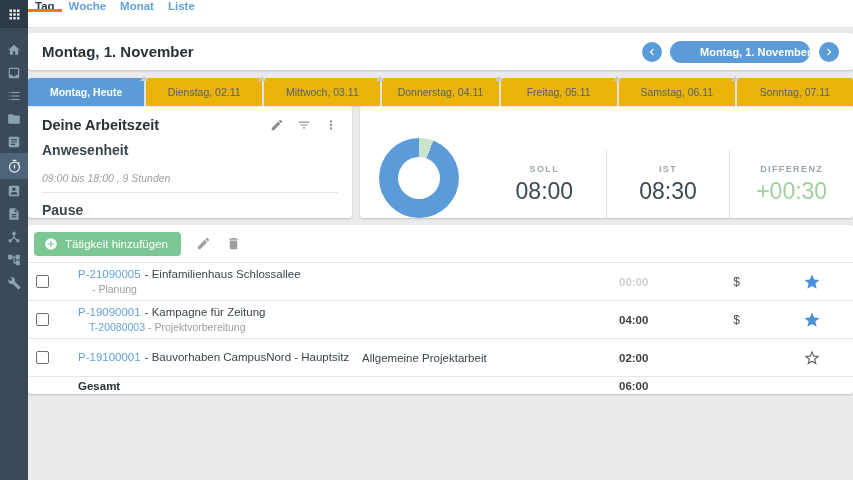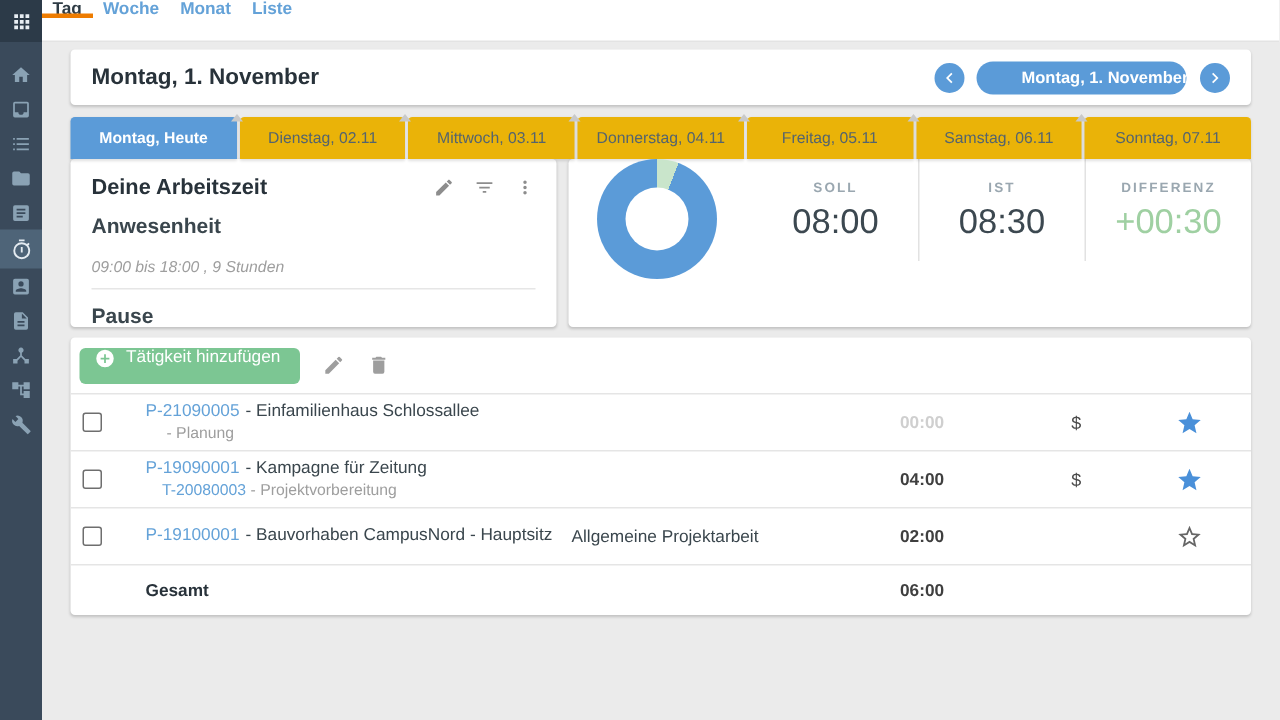--- a/index.html
+++ b/index.html
@@ -28,21 +28,21 @@
   .tb-tab.active::after{content:"";position:absolute;left:0;right:0;bottom:0;height:3px;background:var(--accent-orange)}
 
   
   .sidebar{background:var(--sidebar-bg);padding-top:10px;display:flex;flex-direction:column}
   .sb-item{height:23px;display:flex;align-items:center;justify-content:center;cursor:pointer}
   .sb-item svg{width:14px;height:14px;fill:#8aa2b4}
   .sb-item.active{background:var(--sidebar-active);height:26px}
   .sb-item.active svg{fill:#e4ebf1;width:15px;height:15px}
 
   
-  .main{padding:0 19px;overflow:hidden}
+  .main{padding:0 0;overflow:hidden}
   .card{background:#fff;border-radius:3px;box-shadow:0 1px 2px rgba(0,0,0,.18)}
 
   .header-card{margin-top:5px;height:37px;display:flex;align-items:center;padding:0 14px}
   .page-title{font-size:15px;font-weight:700;color:#28323a}
   .date-nav{margin-left:auto;display:flex;align-items:center}
   .nav-circle{width:20px;height:20px;border-radius:50%;background:var(--accent-blue);border:none;display:flex;align-items:center;justify-content:center;cursor:pointer;padding:0}
   .nav-circle svg{width:14px;height:14px;fill:#fff}
   .nav-pill{height:22px;border:none;border-radius:11px;background:var(--accent-blue);color:#fff;font-family:"Liberation Sans",sans-serif;font-size:11px;font-weight:700;padding:0 30px;margin:0 9px 0 8px;cursor:pointer;width:140px;white-space:nowrap}
 
   
@@ -56,55 +56,55 @@
   .worktime-card{width:324px;padding:11px 14px 0 14px}
   .wt-head{display:flex;}
   .wt-title{font-size:14.5px;font-weight:700;color:#28323a}
   .wt-icons{margin-left:auto;display:flex;align-items:center;gap:13px}
   .wt-icons .icon-btn{background:none;border:none;padding:0;cursor:pointer;display:flex}
   .wt-icons svg{width:14px;height:14px;fill:#8d8d8d}
   .wt-label{font-size:14px;font-weight:700;color:#3a464d;margin-top:9px}
   .wt-value{font-size:10.5px;font-style:italic;color:#9e9e9e;margin-top:14px}
   .wt-divider{height:1px;background:#e6e6e6;margin:8px 0 7px 0}
 
-  .summary-card{flex:1;display:flex;align-items:flex-start;padding:0 0 0 19px}
+  .summary-card{flex:1;display:flex;align-items:flex-end;padding:0 0 0 19px}
   .donut{width:80px;height:80px;border-radius:50%;background:conic-gradient(from 0deg, var(--donut-green) 0deg 21deg, var(--accent-blue) 21deg 360deg);position:relative;flex:none}
   .donut::after{content:"";position:absolute;left:50%;top:50%;width:42px;height:42px;margin:-21px 0 0 -21px;border-radius:50%;background:#fff}
   .stats{flex:1;display:flex;align-items:center;margin-left:24px}
   .stat{flex:1;text-align:center}
   .stat-label{font-size:9px;font-weight:700;letter-spacing:1.4px;color:#9aa7b0}
   .stat-value{font-size:23px;color:#3c4850;margin-top:4px}
   .stat-value.diff{color:var(--diff-green)}
   .stat-divider{width:1px;height:68px;background:#e2e2e2}
 
   
   .activities{margin-top:7px}
   .act-toolbar{height:37px;display:flex;align-items:center;padding:0 6px}
-  .add-btn{height:24px;background:var(--green-button);border:none;border-radius:4px;color:#fff;font-family:"Liberation Sans",sans-serif;font-size:11.5px;display:flex;gap:7px;padding:0 13px 0 10px;cursor:pointer}
+  .add-btn{height:24px;background:var(--green-button);border:none;border-radius:4px;color:#fff;font-family:"Liberation Sans",sans-serif;font-size:11.5px;display:flex;align-items:center;gap:7px;padding:0 13px 0 10px;cursor:pointer}
   .add-btn svg{width:14px;height:14px;fill:#fff}
   .tool-icon{background:none;border:none;padding:0;margin-left:15px;cursor:pointer;display:flex}
   .tool-icon svg{width:15px;height:15px;fill:#9e9e9e}
 
   .act-row{display:flex;align-items:center;height:38px;border-top:1px solid #e5e5e5;padding:0 14px 0 8px;font-size:11.5px}
   .checkbox{width:13px;height:13px;border:1.5px solid #6e6e6e;border-radius:2px;margin-right:29px;flex:none;background:#fff;cursor:pointer}
   .cell-main{width:284px;flex:none;line-height:1.35}
   .proj-code{color:#64a2d8;cursor:pointer}
   .proj-name{color:#3a464d;margin-left:4px}
   .sub-line{font-size:10.5px;padding-left:11px}
   .sub-code{color:#64a2d8;cursor:pointer}
   .sub-text{color:#9e9e9e;margin-left:3px}
   .cell-middle{flex:1;color:#3a464d}
   .cell-time{width:70px;font-weight:700;color:#3f3f3f}
   .cell-time.muted{color:#cfcfcf}
   .cell-bill{width:95px;text-align:center;font-size:12px;color:#4a4a4a}
   .cell-star{width:55px;display:flex;justify-content:center}
   .cell-star svg{width:18px;height:18px;cursor:pointer}
   .star-filled{fill:#4a90d9}
   .star-outline{fill:#666}
-  .total-row{height:34px;font-weight:700}
+  .total-row{height:18px;font-weight:700}
   .total-label{margin-left:42px;width:284px;flex:none;font-size:11.5px;color:#28323a}
 </style>
 </head>
 <body>
 
 <div class="app">
 
   <div class="corner">
     <svg viewBox="0 0 24 24">
         <path d="M4 4h4v4H4zM10 4h4v4h-4zM16 4h4v4h-4zM4 10h4v4H4zM10 10h4v4h-4zM16 10h4v4h-4zM4 16h4v4H4zM10 16h4v4h-4zM16 16h4v4h-4z"></path>

